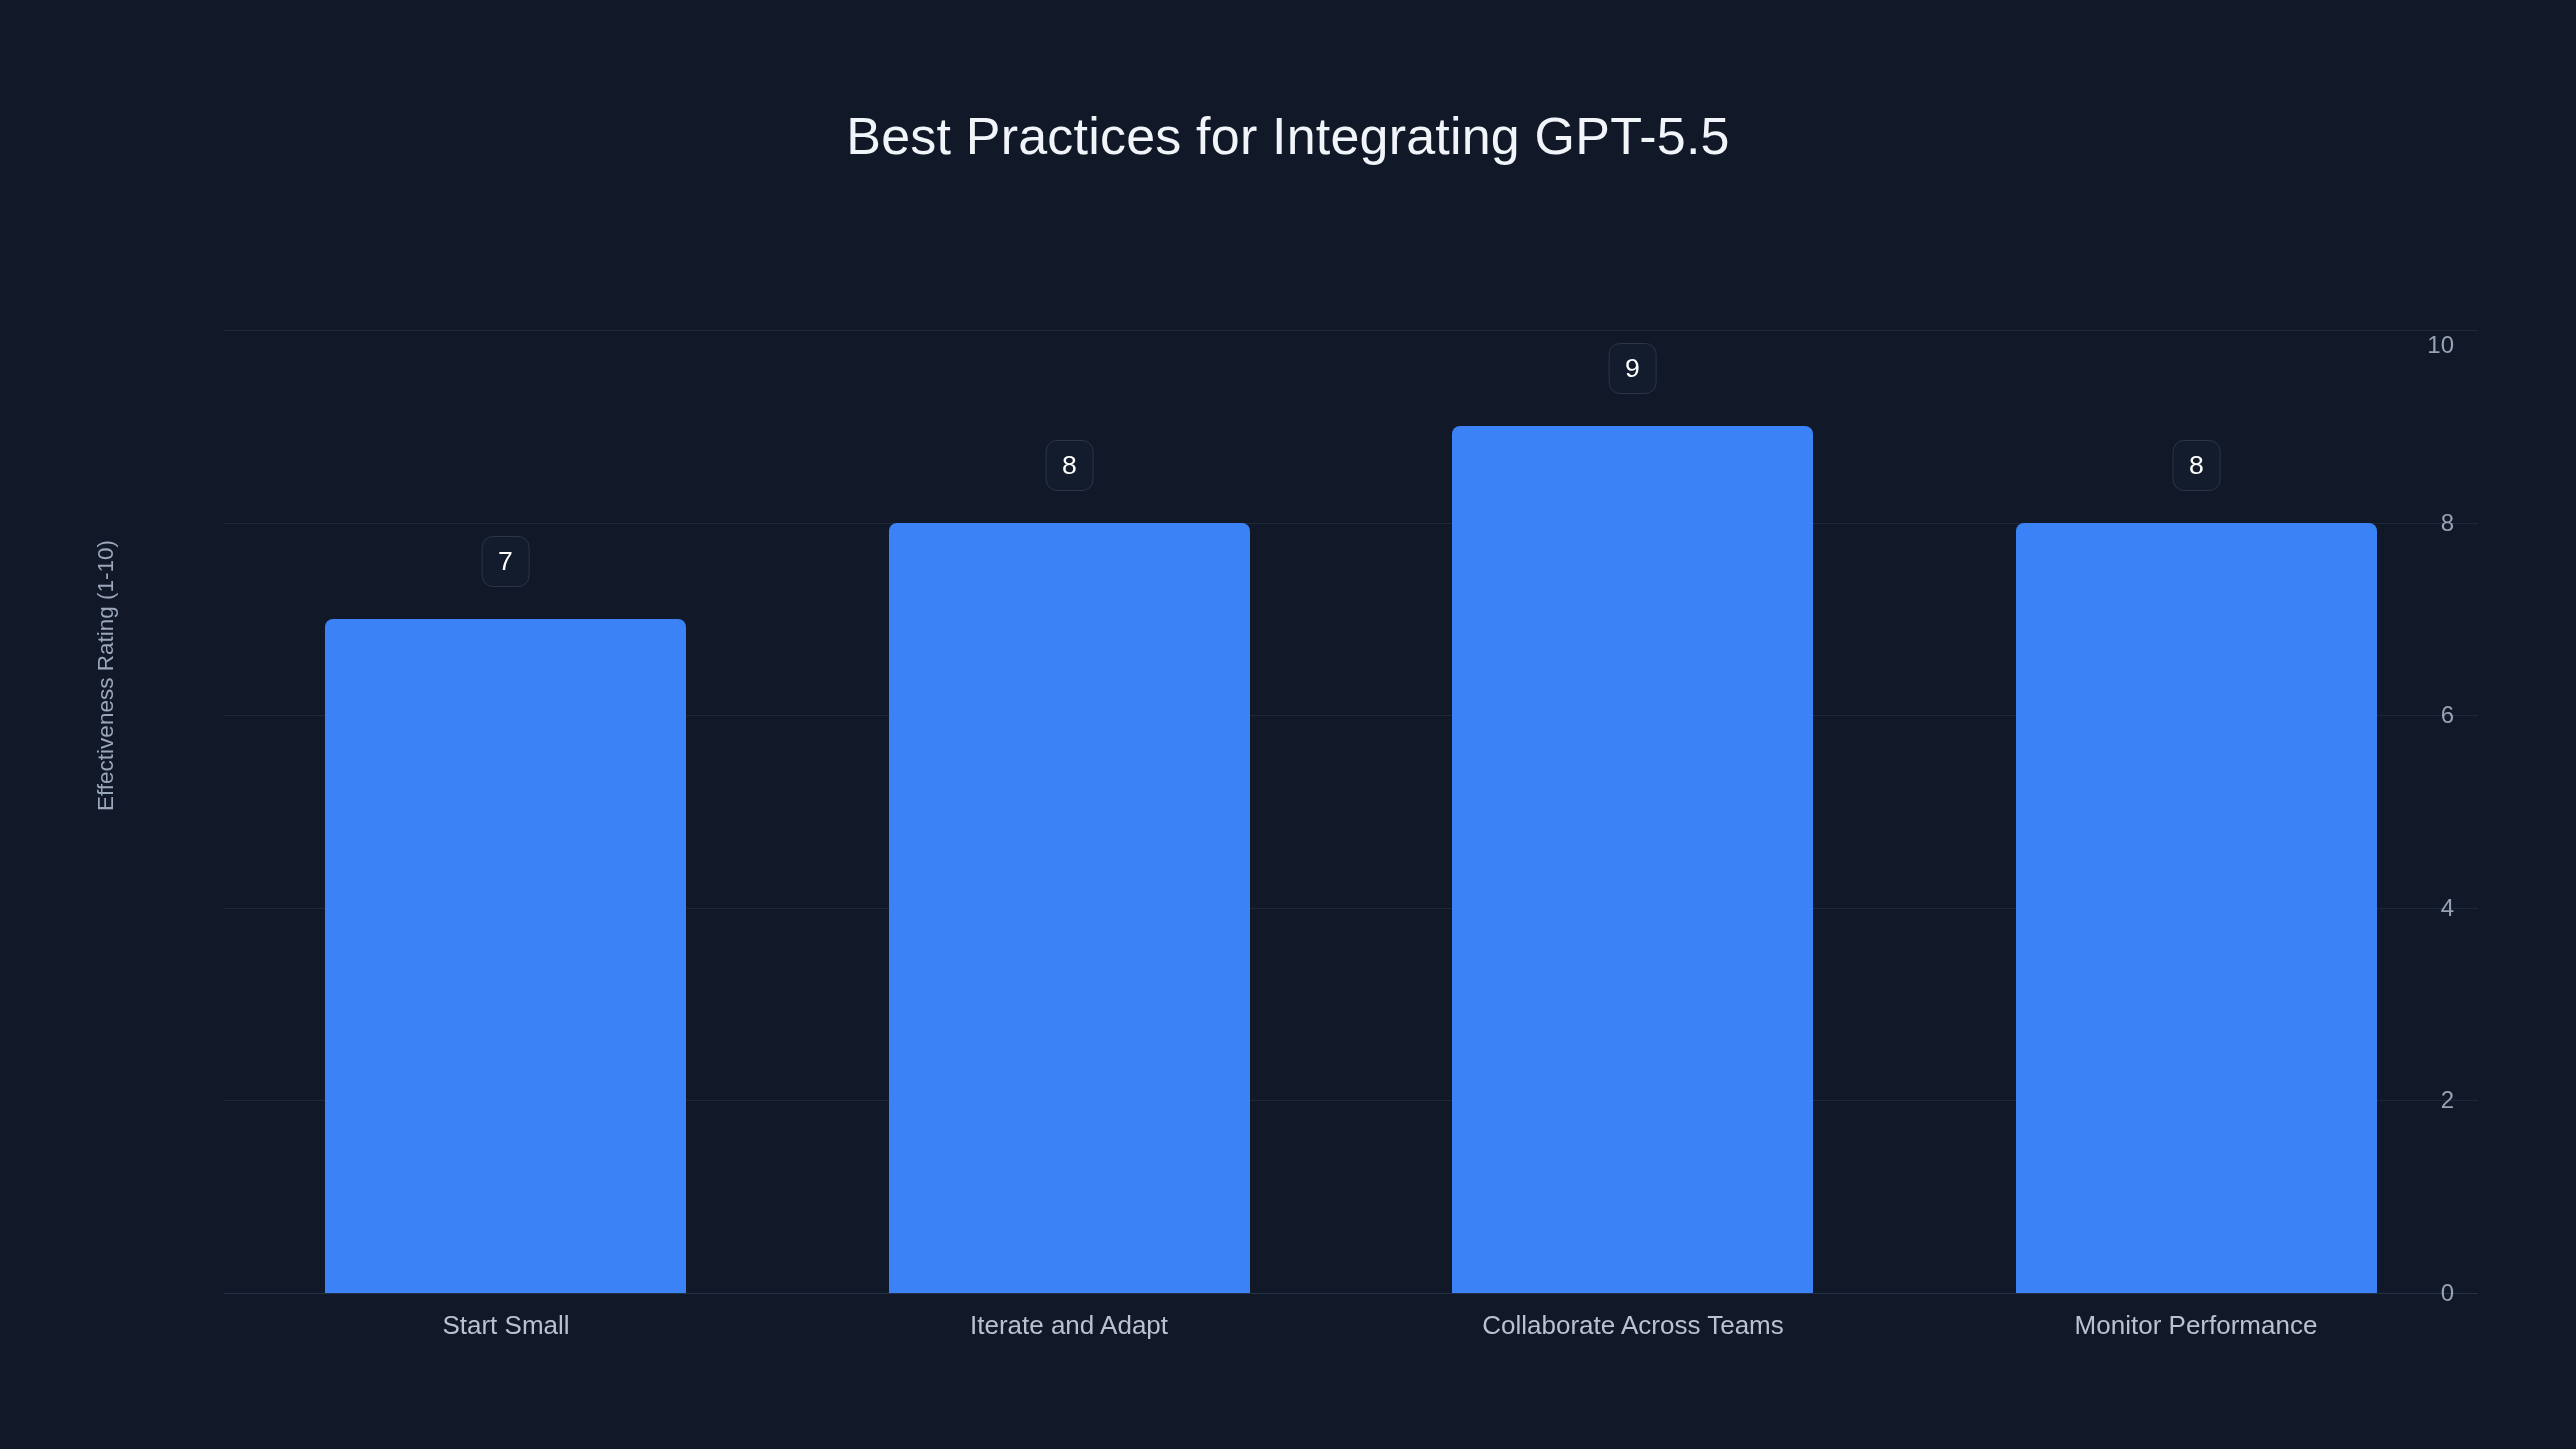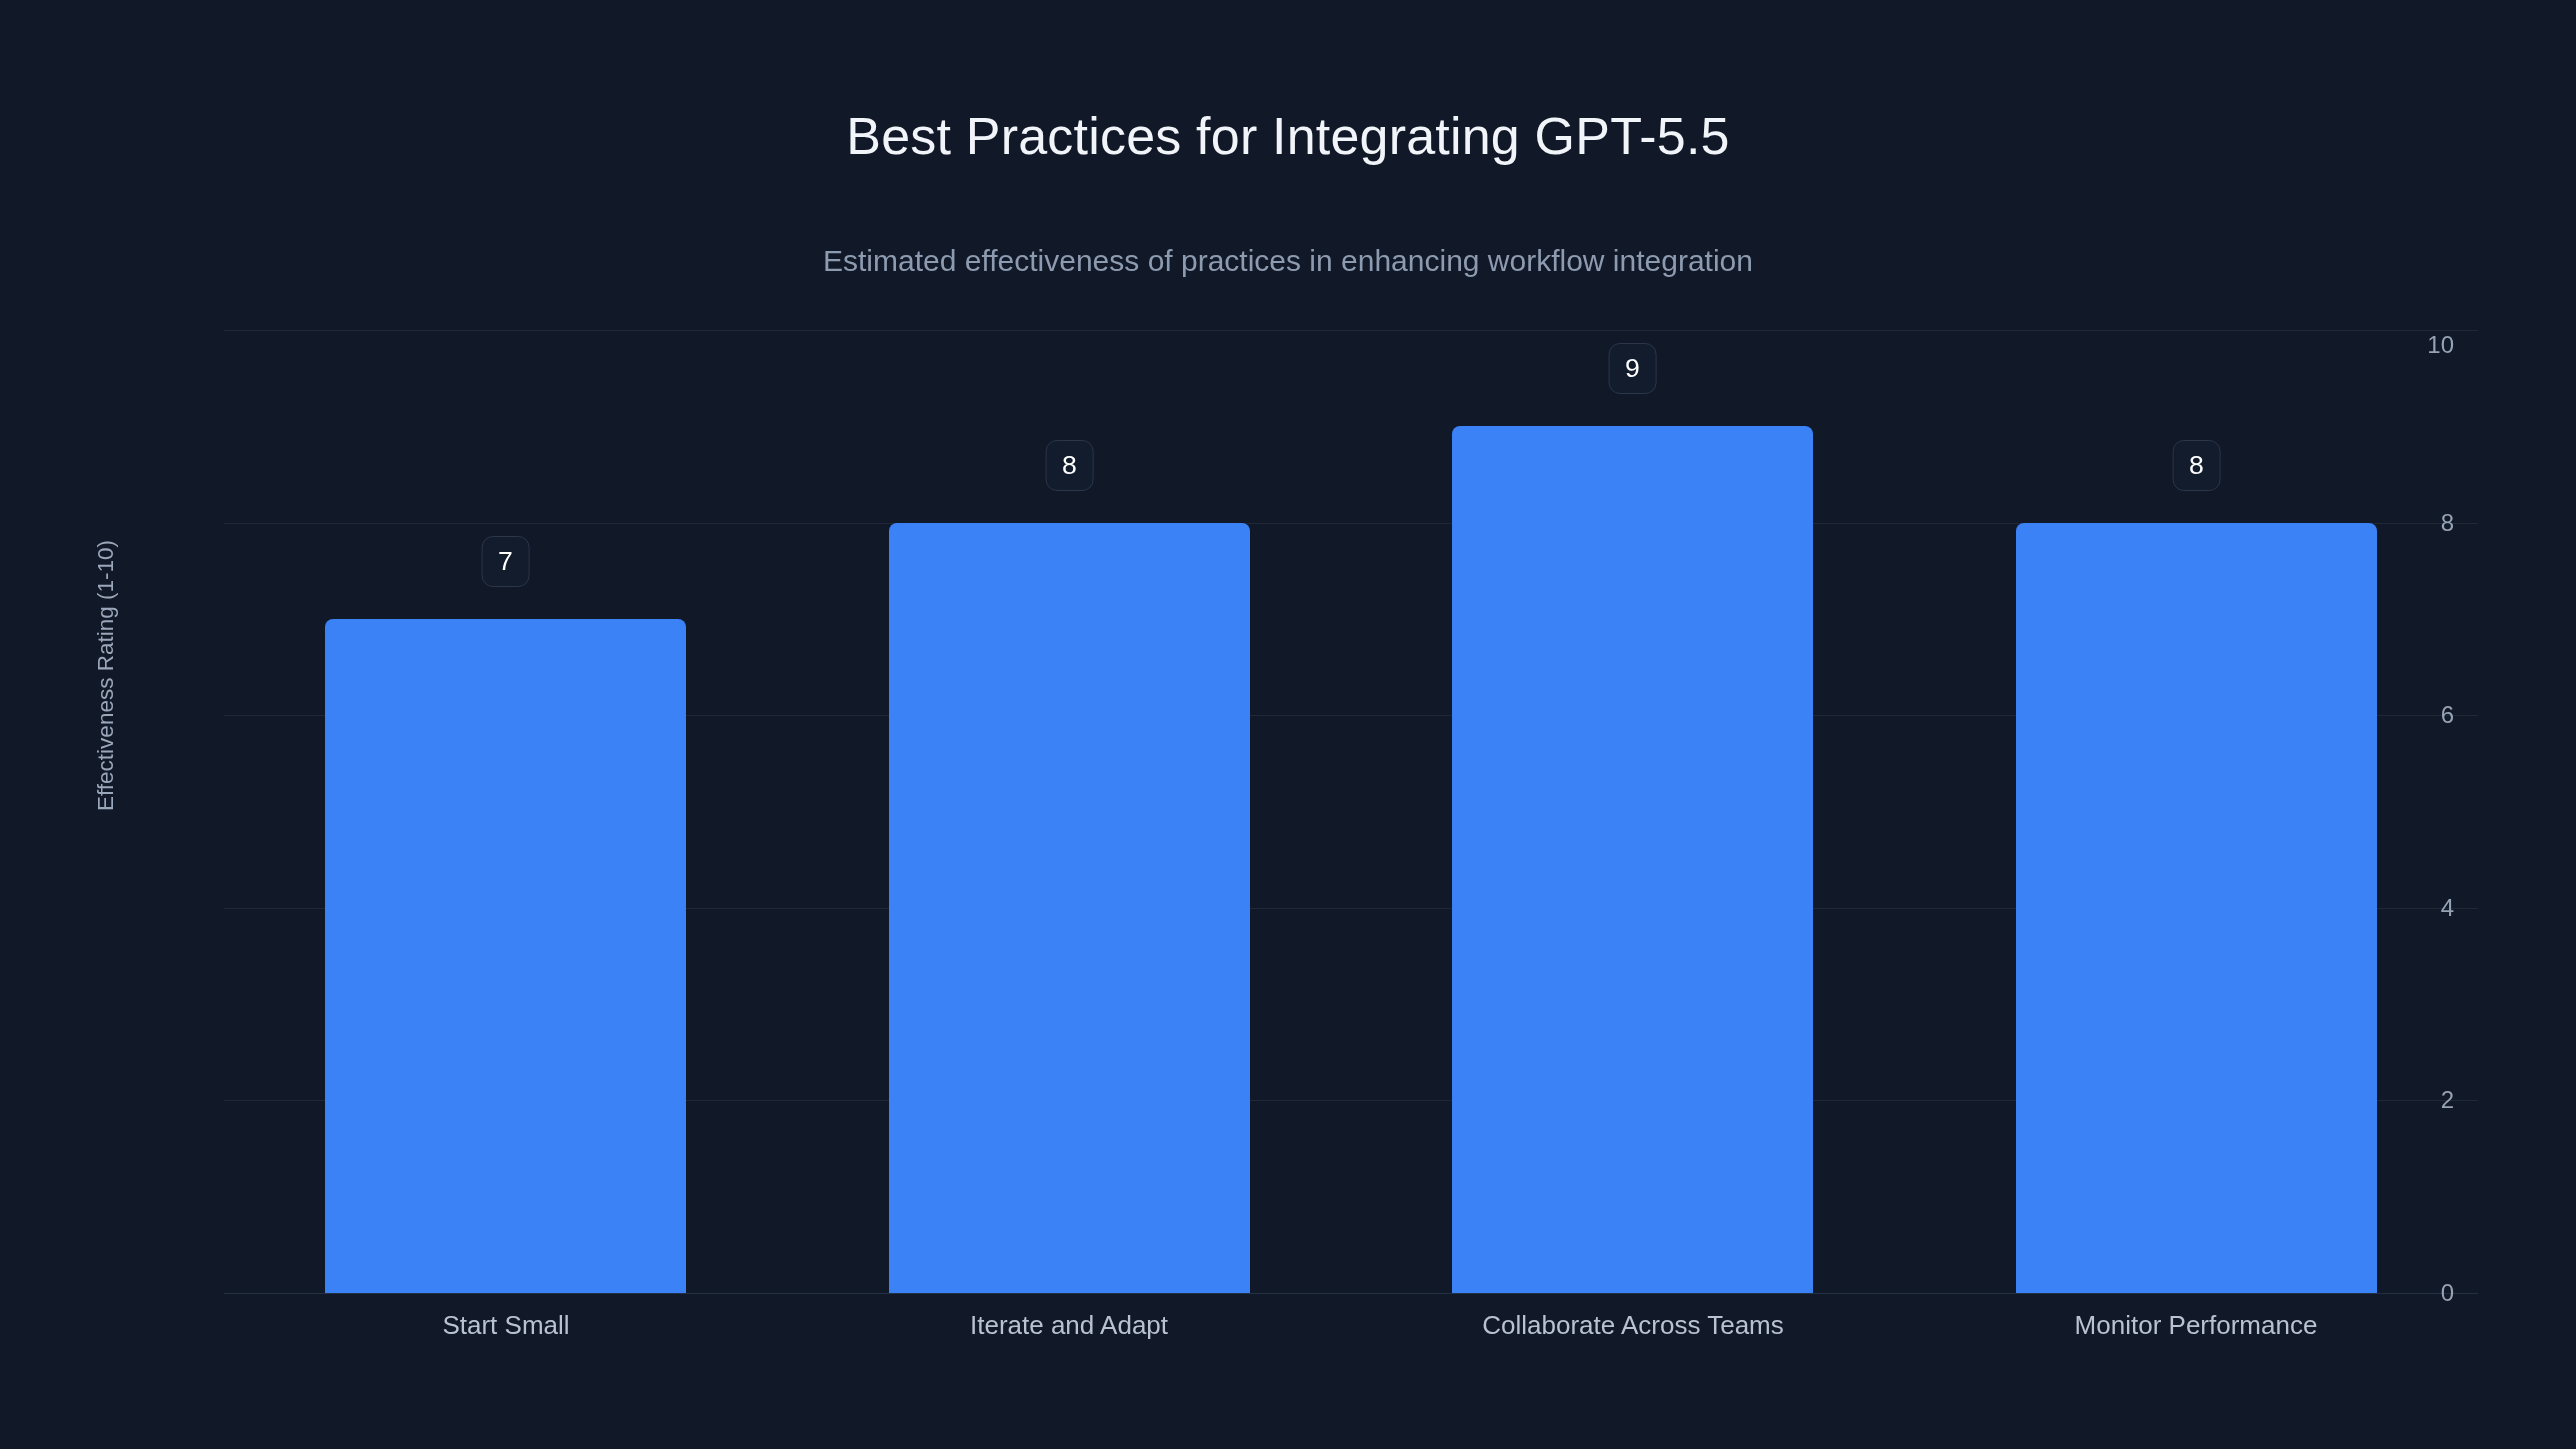--- a/index.html
+++ b/index.html
@@ -152,21 +152,20 @@
     text-align: center;
   }
 </style>
 </head>
 <body>
 
 <div id="chart-root">
 
   <div id="chart-title">Best Practices for Integrating GPT-5.5</div>
 
-  <div id="chart-subtitle">Estimated effectiveness of practices in enhancing workflow integration</div>
 
   <div id="y-axis-title">Effectiveness Rating (1-10)</div>
 
   <div id="plot-area">
     <div id="gridlines-layer">
         <div class="gridline baseline" style="top: 963px;"></div>
         <div class="gridline" style="top: 770px;"></div>
         <div class="gridline" style="top: 578px;"></div>
         <div class="gridline" style="top: 385px;"></div>
         <div class="gridline" style="top: 193px;"></div>

